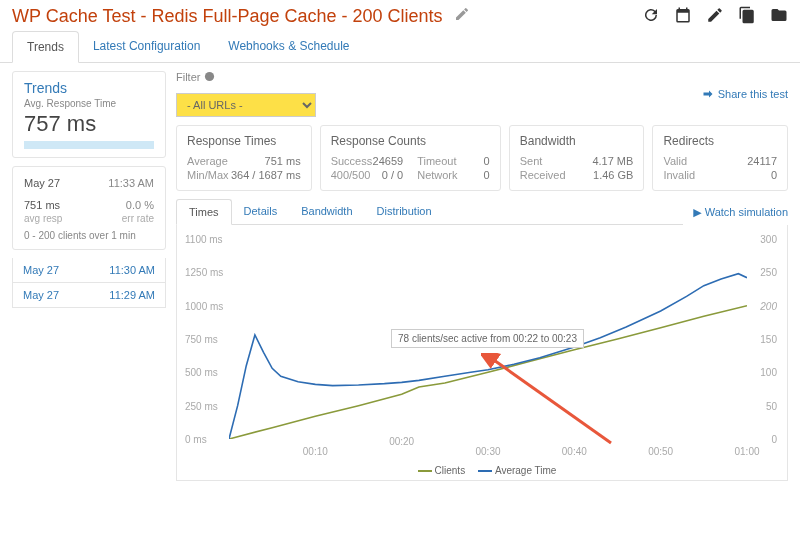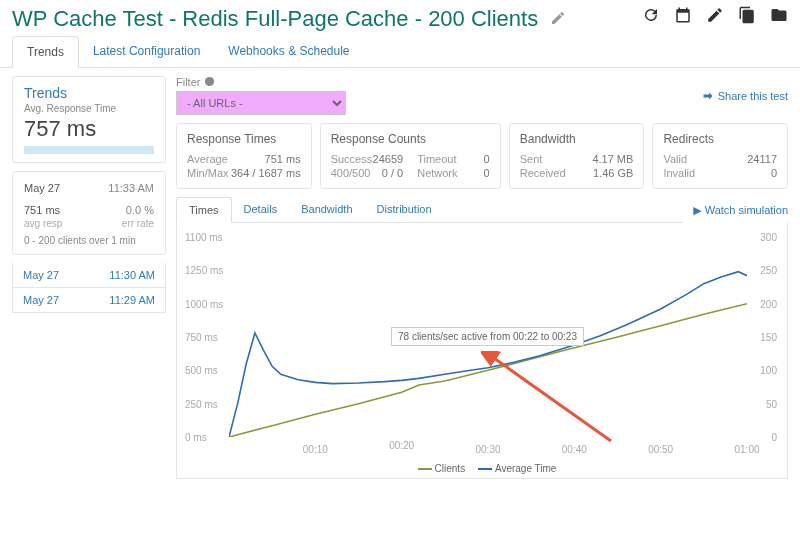--- a/index.html
+++ b/index.html
@@ -1,18 +1,18 @@
 <!DOCTYPE html>
 <html><head>
 <meta charset="utf-8">
 <style>
 *{box-sizing:border-box;margin:0;padding:0}
 body{font-family:Arial,Helvetica,sans-serif;font-size:12px;color:#333;background:#fff;width:800px}
 .header{display:flex;justify-content:space-between;align-items:flex-start;padding:6px 12px 4px}
-.title{font-size:22px;font-weight:400;color:#0f766e}
+.title{font-size:18px;font-weight:400;color:#c2410c}
 .title-actions svg{width:16px;height:16px;fill:#999;margin-left:8px}
 .toolbar{display:flex;gap:14px;align-items:center}
 .toolbar svg{width:18px;height:18px;fill:#333}
 .main-tabs{display:flex;gap:0;border-bottom:1px solid #ddd;padding:0 12px}
 .main-tabs .tab{padding:8px 14px;color:#337ab7;cursor:pointer;font-size:12px}
 .main-tabs .tab.active{border:1px solid #ddd;border-bottom-color:#fff;border-radius:4px 4px 0 0;margin-bottom:-1px;background:#fff;color:#555}
 .layout{display:flex;padding:8px 12px;gap:10px}
 .sidebar{width:154px;flex:0 0 154px}
 .panel{border:1px solid #e5e5e5;border-radius:3px;padding:8px 11px;margin-bottom:8px;background:#fff}
 .trends-hd{color:#337ab7;font-size:14px;margin-bottom:2px}
@@ -21,21 +21,21 @@
 .trends-bar{height:8px;background:#cfe8f6;margin-top:4px}
 .run-row{display:flex;justify-content:space-between;font-size:11px;color:#555;padding:2px 0}
 .run-row .rt{color:#888}
 .run-sub{display:flex;justify-content:space-between;font-size:10px;color:#aaa}
 .run-range{font-size:10px;color:#888;margin-top:6px}
 .run-link{display:flex;justify-content:space-between;padding:6px 10px;border:1px solid #e5e5e5;border-top:none;color:#337ab7;font-size:11px;cursor:pointer}
 .content{flex:1}
 .filter-row{display:flex;justify-content:space-between;align-items:center;margin-bottom:8px}
 .filter-label{color:#888;font-size:11px}
 .filter-label svg{width:11px;height:11px;fill:#888;vertical-align:-1px}
-select.urls{border:1px solid #ccc;padding:4px 6px;font-size:11px;color:#666;width:170px;margin-top:3px;background:#f0abfc}
+select.urls{border:1px solid #ccc;padding:4px 6px;font-size:11px;color:#666;width:140px;margin-top:10px;background:#fde047}
 .share{color:#337ab7;font-size:11px;display:flex;align-items:center;gap:4px;cursor:pointer}
 .share svg{width:12px;height:12px;fill:#337ab7}
 .stats-row{display:flex;gap:8px;margin-bottom:8px}
 .stat-box{border:1px solid #e5e5e5;border-radius:3px;padding:8px 10px;flex:1}
 .stat-box h4{font-size:12px;color:#666;font-weight:400;margin-bottom:6px}
 .stat-box .kv{display:flex;justify-content:space-between;font-size:11px;color:#777;padding:1px 0}
 .stat-box .kv .k{color:#999}
 .stat-box.double{flex:1.4}
 .stat-box.double .cols{display:flex;gap:14px}
 .stat-box.double .col{flex:1}
@@ -232,25 +232,25 @@
           <div class="ylabel" style="left: 4px; top: 167.667px;">250 ms</div>
           <div class="ylabel" style="left: 4px; top: 134.333px;">500 ms</div>
           <div class="ylabel" style="left: 4px; top: 101px;">750 ms</div>
           <div class="ylabel" style="left: 4px; top: 67.6667px;">1000 ms</div>
           <div class="ylabel" style="left: 4px; top: 34.3333px;">1250 ms</div>
           <div class="ylabel" style="left: 4px; top: 1px;">1100 ms</div>
           <div class="ylabel" style="right: 6px; top: 201px;">0</div>
           <div class="ylabel" style="right: 6px; top: 167.667px;">50</div>
           <div class="ylabel" style="right: 6px; top: 134.333px;">100</div>
           <div class="ylabel" style="right: 6px; top: 101px;">150</div>
-          <div class="ylabel" style="right: 6px; top: 67.6667px;">200</div>
+          <div class="ylabel" style="right: 6px; top: 67.6667px; font-style: italic;">200</div>
           <div class="ylabel" style="right: 6px; top: 34.3333px;">250</div>
           <div class="ylabel" style="right: 6px; top: 1px;">300</div>
           <div class="xlabel" style="left: 134.333px; bottom: 6px;">00:10</div>
-          <div class="xlabel" style="left: 220.667px; bottom: 10px;">00:20</div>
+          <div class="xlabel" style="left: 220.667px; bottom: 16px;">00:20</div>
           <div class="xlabel" style="left: 307px; bottom: 6px;">00:30</div>
           <div class="xlabel" style="left: 393.333px; bottom: 6px;">00:40</div>
           <div class="xlabel" style="left: 479.667px; bottom: 6px;">00:50</div>
           <div class="xlabel" style="left: 566px; bottom: 6px;">01:00</div>
         </div>
       <div class="legend">
         <span class="sw" style="background:#8a9a3b"></span><span>Clients</span>
         <span class="sw" style="background:#2d6cb3"></span><span>Average Time</span>
       </div>
     </div>

